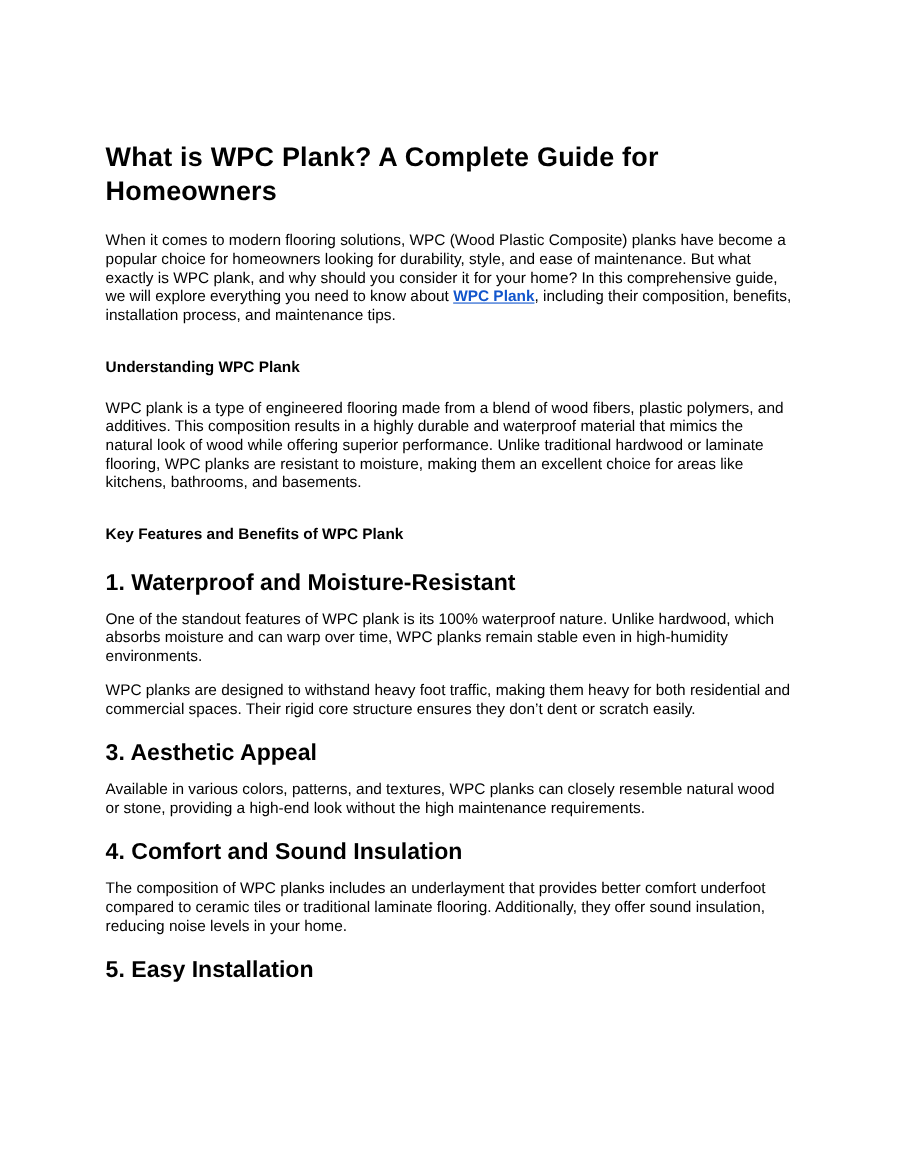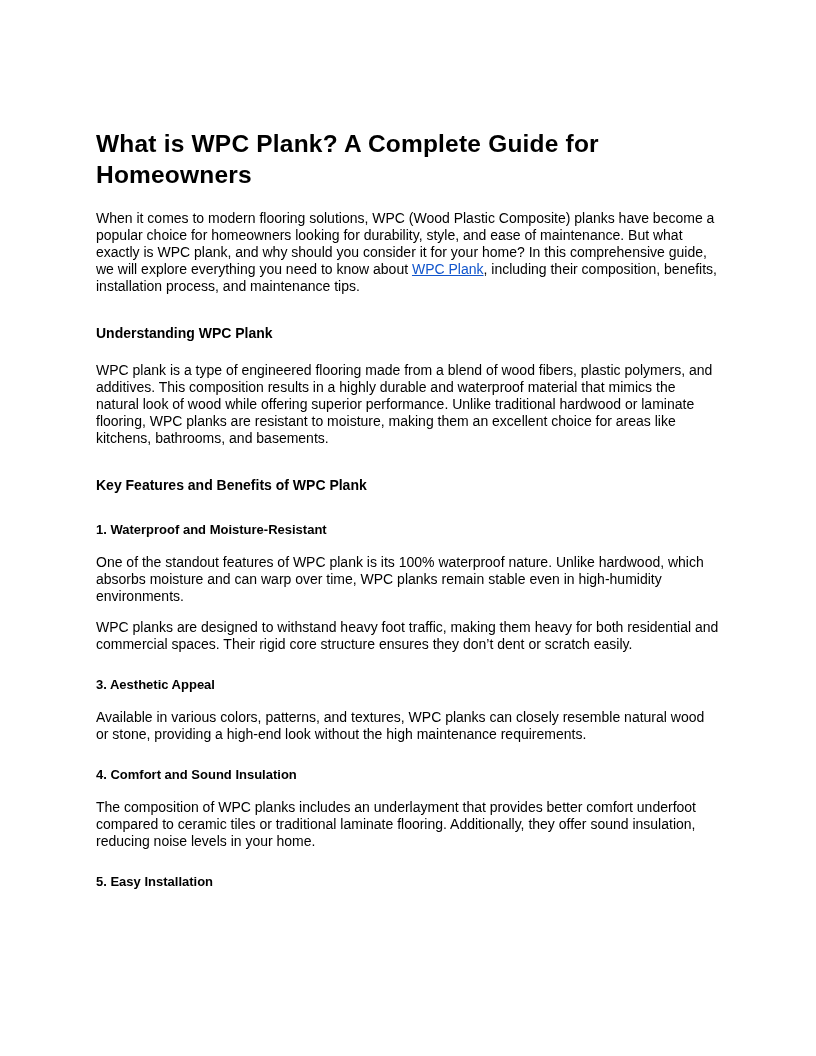--- a/index.html
+++ b/index.html
@@ -27,32 +27,32 @@
     margin: 0 0 20px 0;
     letter-spacing: 0.2px;
   }
   h2.doc-h2 {
     font-size: 14px;
     line-height: 25px;
     font-weight: bold;
     margin: 26px 0 16px 0;
   }
   h3.doc-h3 {
-    font-size: 13px;
+    font-size: 21px;
     line-height: 20px;
     font-weight: bold;
     margin: 22px 0 14px 0;
   }
   p.doc-p {
     font-size: 14px;
     line-height: 17px;
     margin: 14px 0;
   }
   a.doc-link {
-    font-weight: normal;
+    font-weight: bold;
     text-decoration: underline;
     cursor: pointer;
   }
 </style>
 </head>
 <body>
 
 <div class="page">
   <div class="content">
 

